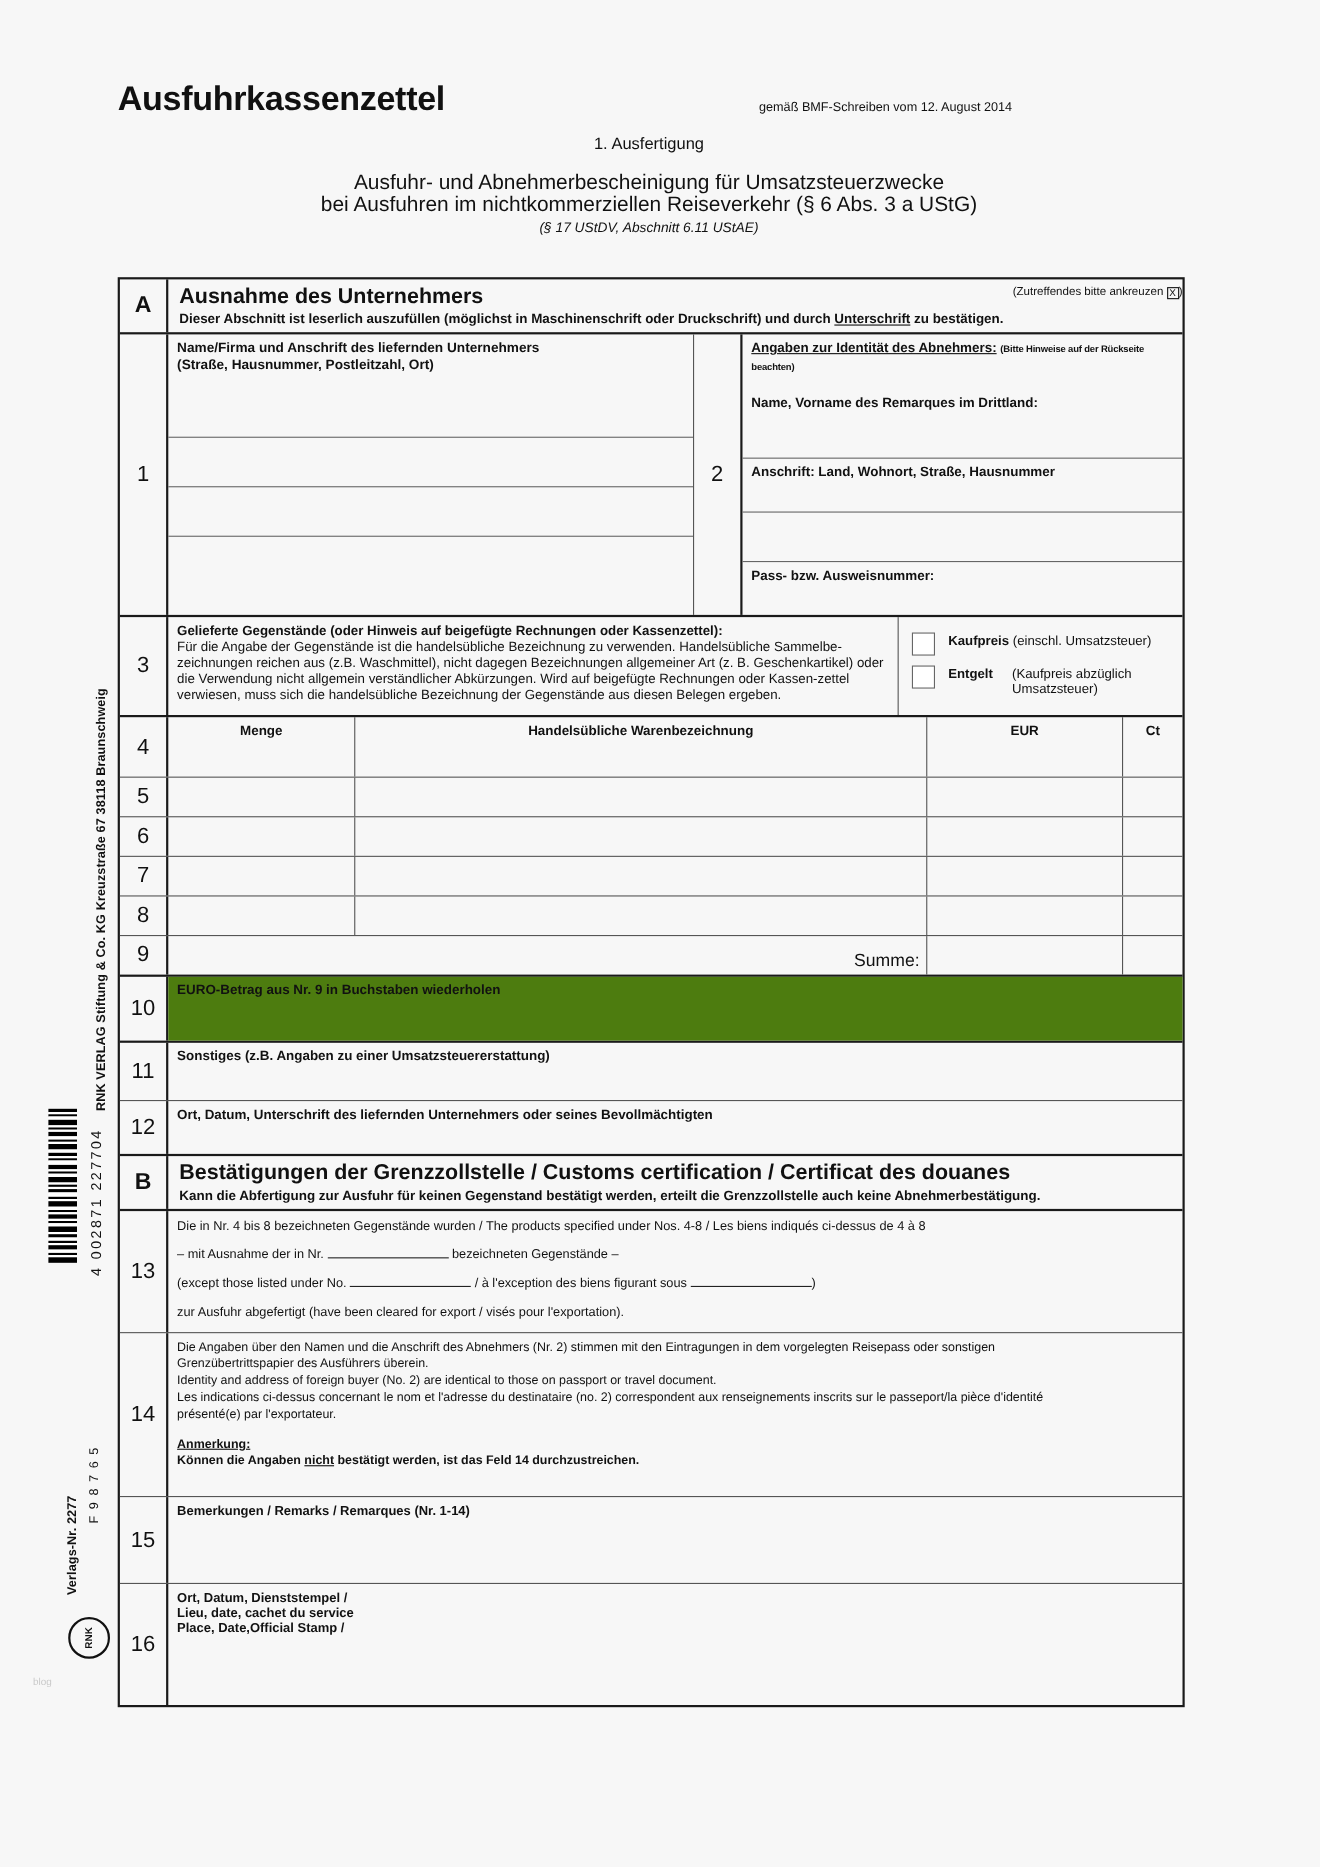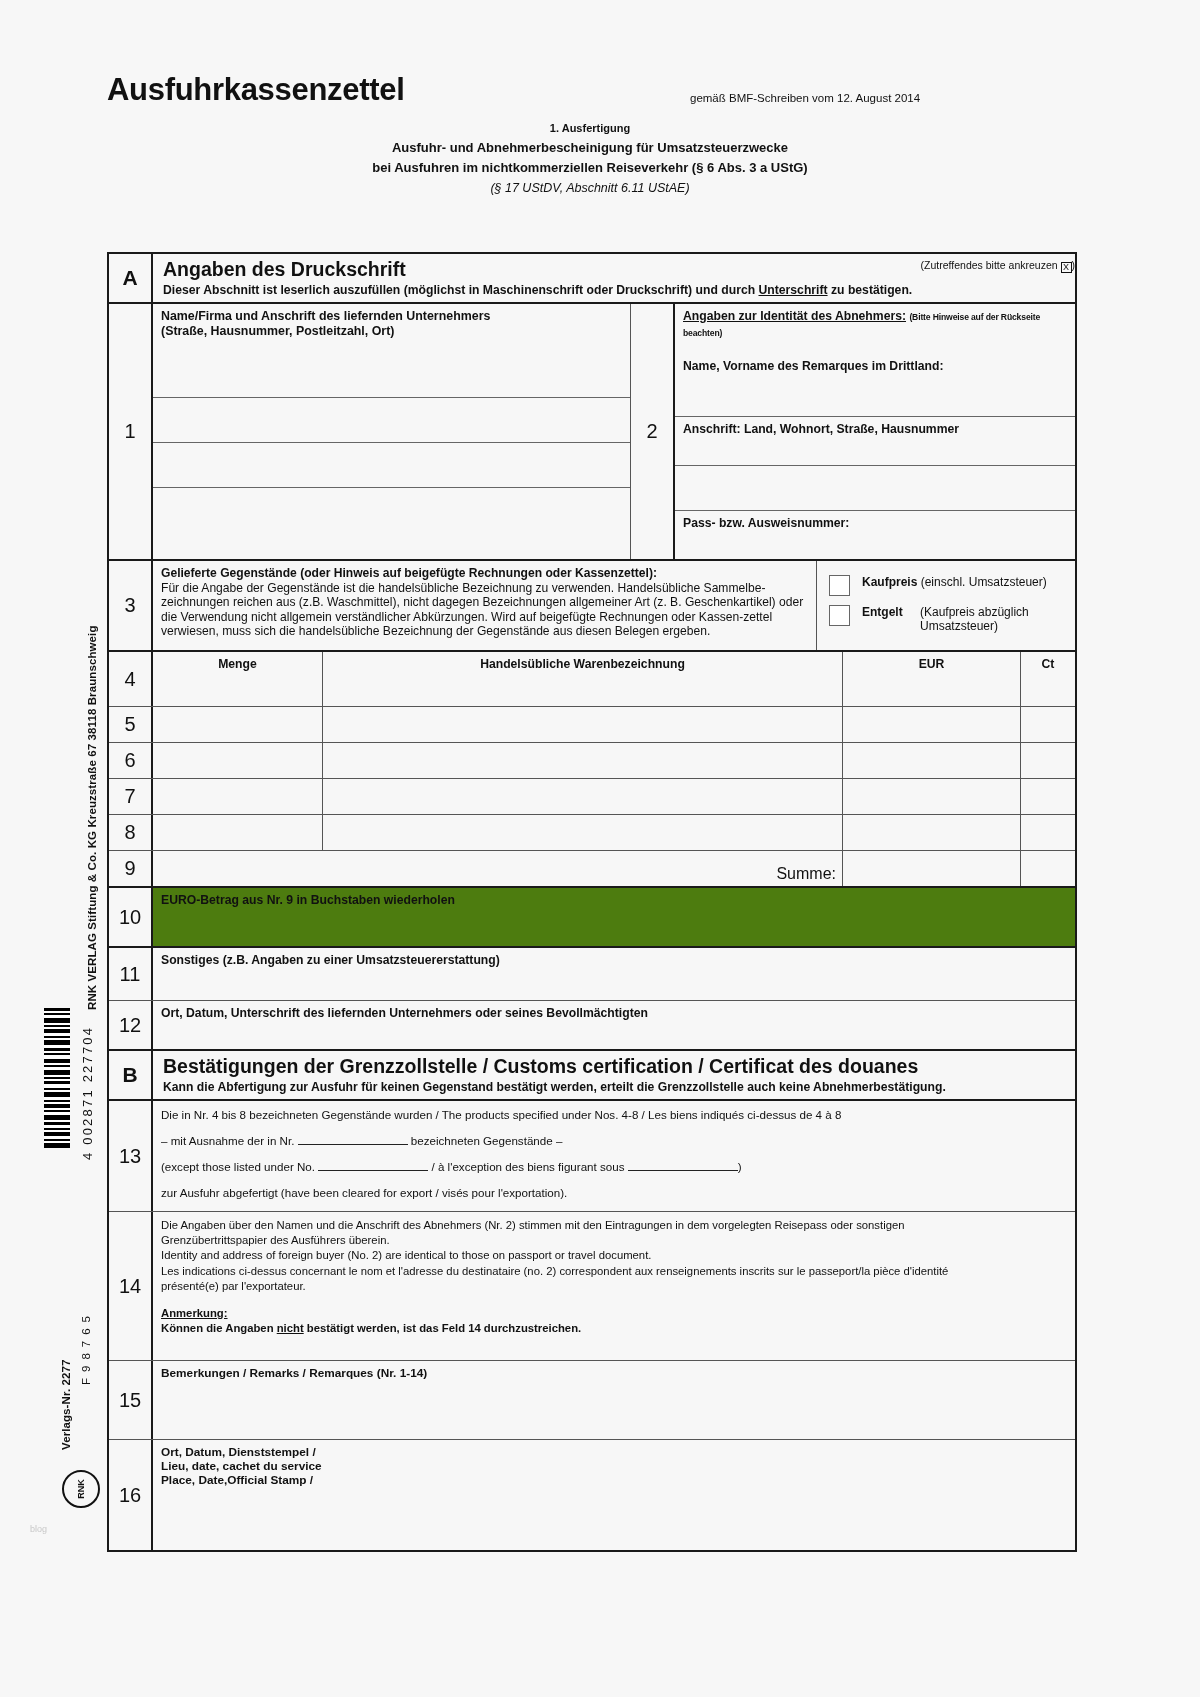--- a/index.html
+++ b/index.html
@@ -78,22 +78,22 @@
   .bmf {
     position: absolute;
     left: 690px; top: 92px;
     font-size: 11.5px;
   }
   .subhead {
     position: absolute;
     left: 107px; top: 122px; width: 966px;
     text-align: center;
   }
-  .subhead .l1 { font-size: 11px; font-weight: bold; }
-  .subhead .l2 { font-size: 13px; font-weight: bold; margin-top: 4px; line-height: 20px;}
+  .subhead .l1 { font-size: 15px; font-weight: normal; }
+  .subhead .l2 { font-size: 19px; font-weight: normal; margin-top: 18px; line-height: 20px;}
   .subhead .l3 { font-size: 12.5px; margin-top: 3px; font-style: italic; }
 
   
   .form {
     position: absolute;
     left: 107px; top: 252px;
     width: 966px;
     border: 2px solid #1a1a1a;
     background: #f7f7f7;
   }
@@ -275,21 +275,21 @@
   </div>
 
   <div class="form">
 
     <div class="row thick">
       <div class="numcell bold">A</div>
       <div class="body banner">
         <div class="ankreuzen">
           <span>(Zutreffendes bitte ankreuzen </span><span class="xbox">X</span><span>)</span>
         </div>
-        <h2>Angaben des Druckschrift</h2>
+        <h2>Ausnahme des Unternehmers</h2>
         <div class="sub"><span>Dieser Abschnitt ist leserlich auszufüllen (möglichst in Maschinenschrift oder Druckschrift) und durch </span><span class="u">Unterschrift</span><span> zu bestätigen.</span></div>
       </div>
     </div>
 
     <div class="row thick">
       <div class="numcell">1</div>
       <div class="body">
         <div class="split">
           <div class="col-l">
             <div class="lbl">

